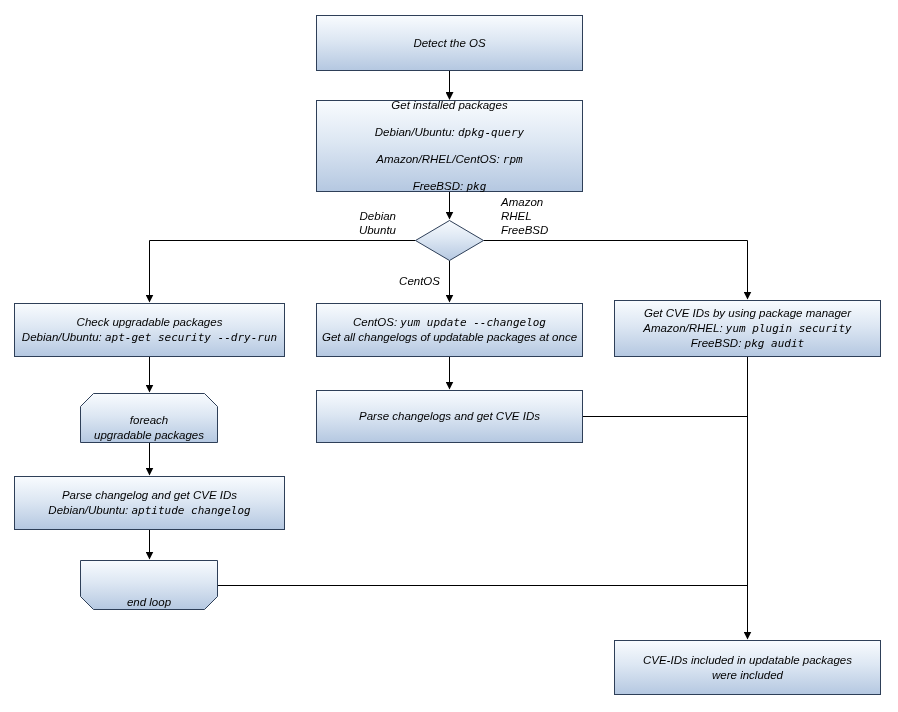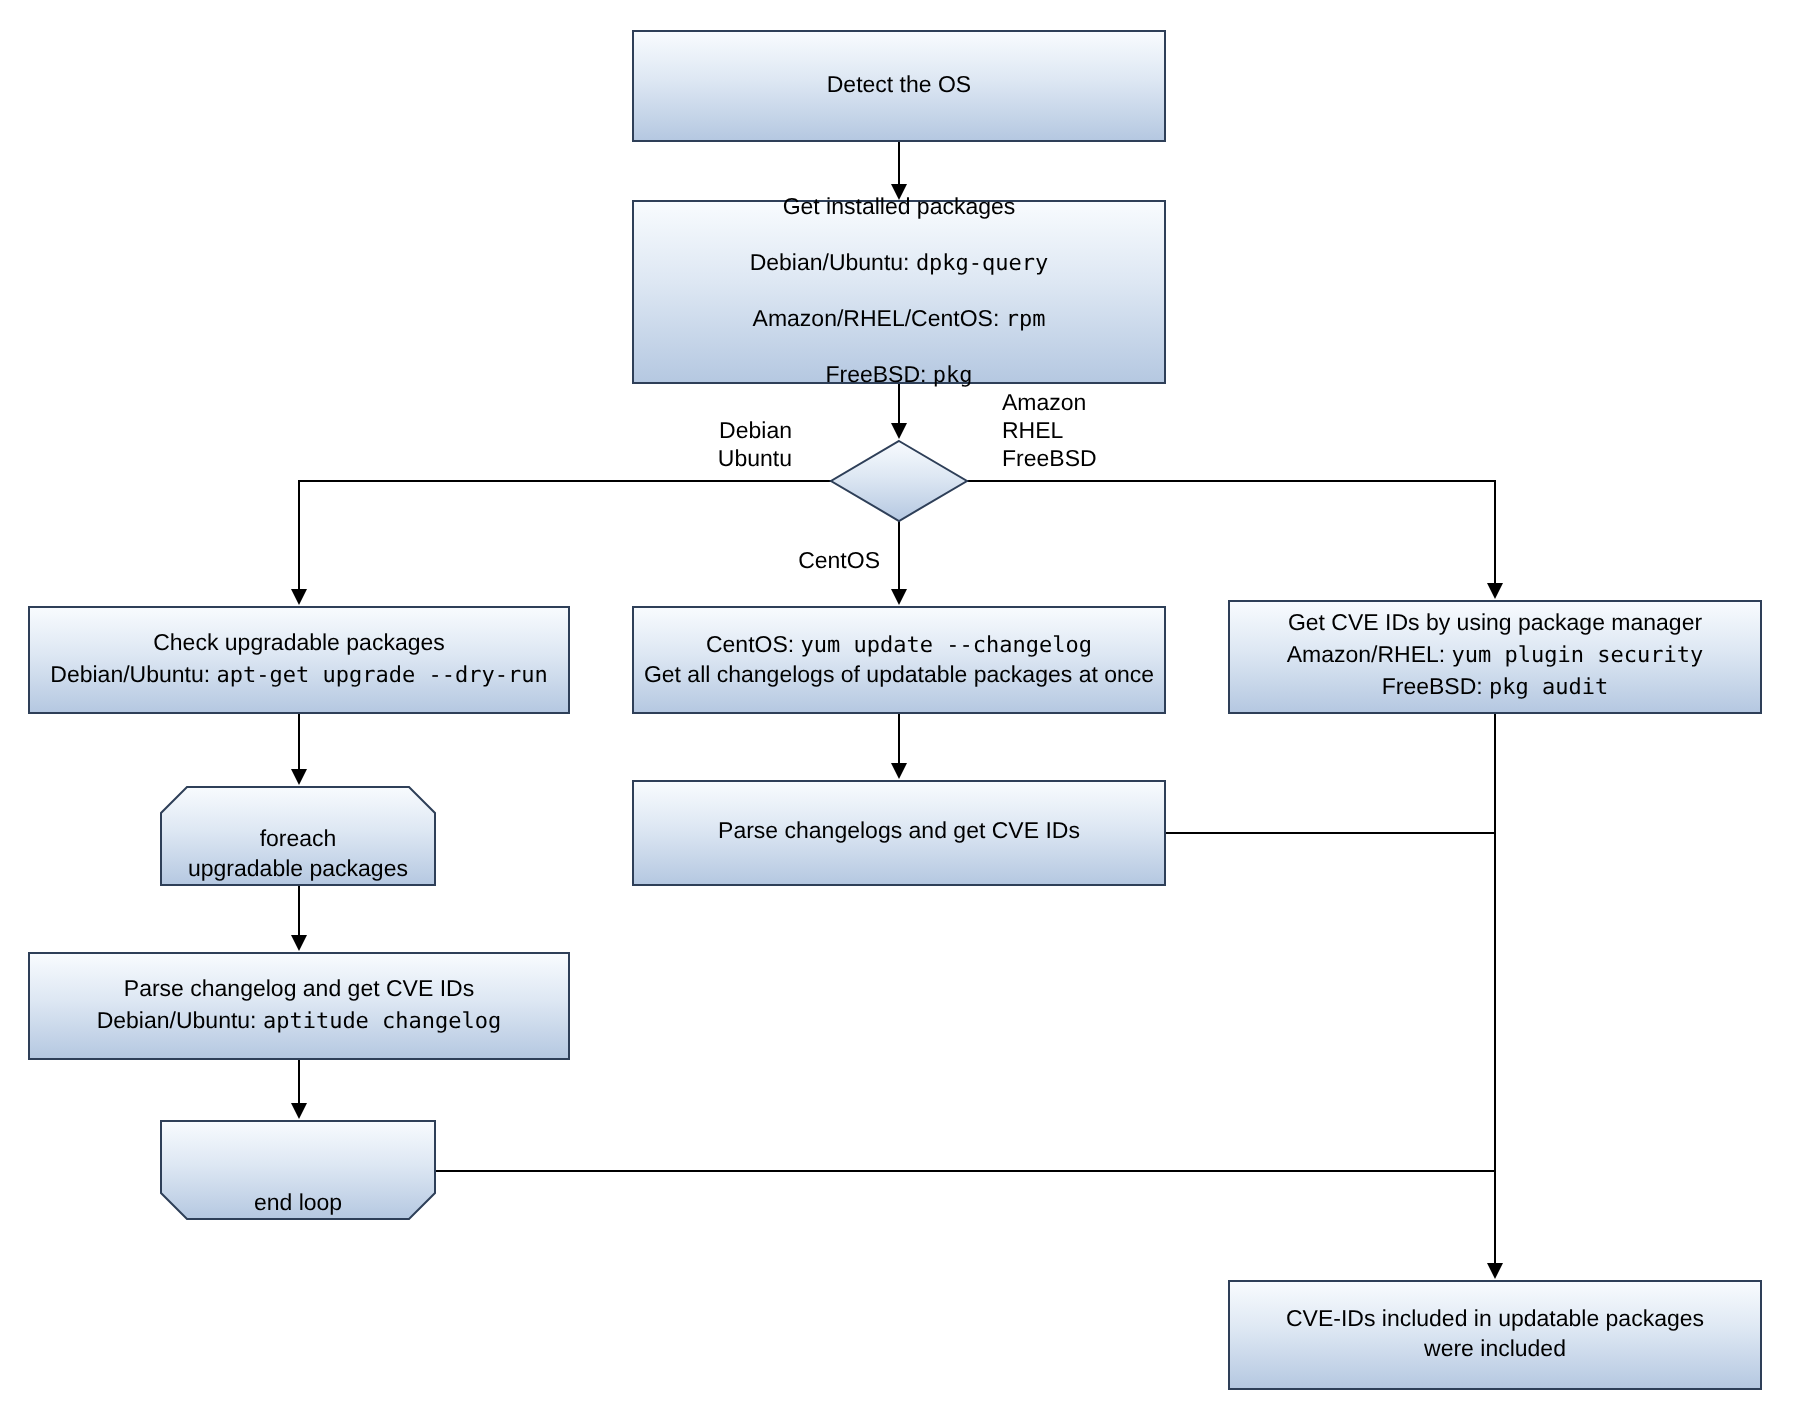--- a/index.html
+++ b/index.html
@@ -3,20 +3,21 @@
 <meta charset="utf-8">
 <style>
   html,body{margin:0;padding:0;background:#ffffff;}
   #canvas{
     position:relative;
     width:898px;height:712px;
     background:#ffffff;
     font-family:"Liberation Sans", sans-serif;
     color:#000;
     overflow:hidden;
+    font-style:italic;
   }
   #edges{position:absolute;left:0;top:0;z-index:0;}
   .node{
     position:absolute;
     z-index:1;
     display:flex;flex-direction:column;justify-content:center;align-items:center;
     text-align:center;
     font-size:11.5px;
   }
   .box{
@@ -76,21 +77,21 @@
 
   <div class="node box" style="left:316px;top:100px;width:267px;height:92px;gap:12px;">
     <div class="line">Get installed packages</div>
     <div class="line"><span>Debian/Ubuntu: </span><span class="mono">dpkg-query</span></div>
     <div class="line"><span>Amazon/RHEL/CentOS: </span><span class="mono">rpm</span></div>
     <div class="line"><span>FreeBSD: </span><span class="mono">pkg</span></div>
   </div>
 
   <div class="node box" style="left:14px;top:303px;width:271px;height:54px;">
     <div class="line">Check upgradable packages</div>
-    <div class="line"><span>Debian/Ubuntu: </span><span class="mono">apt-get upgrade --dry-run</span></div>
+    <div class="line"><span>Debian/Ubuntu: </span><span class="mono">apt-get security --dry-run</span></div>
   </div>
 
   <div class="node loop" style="left:80px;top:393px;width:138px;height:50px;">
     <svg class="shape" width="138" height="50" viewBox="0 0 138 50">
       <path d="M13.5 0.5 H124.5 L137.5 13.5 V49.5 H0.5 V13.5 Z" fill="url(#nodeGrad)" stroke="#2e3f58"></path>
     </svg>
     <div class="txt">
       <div class="line">foreach</div>
       <div class="line">upgradable packages</div>
     </div>

